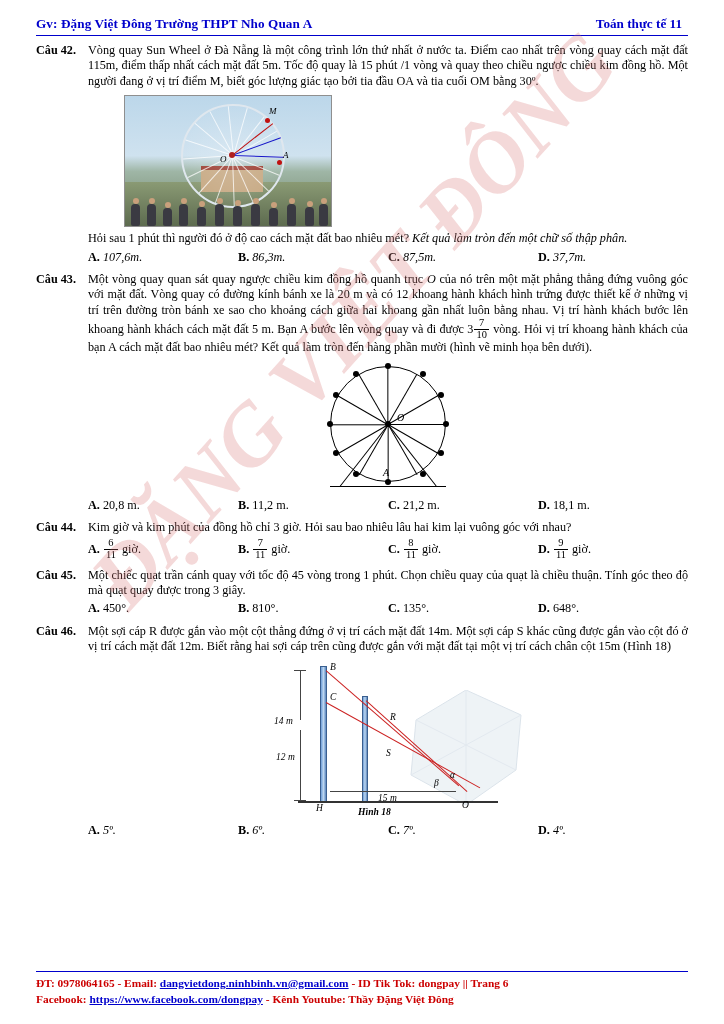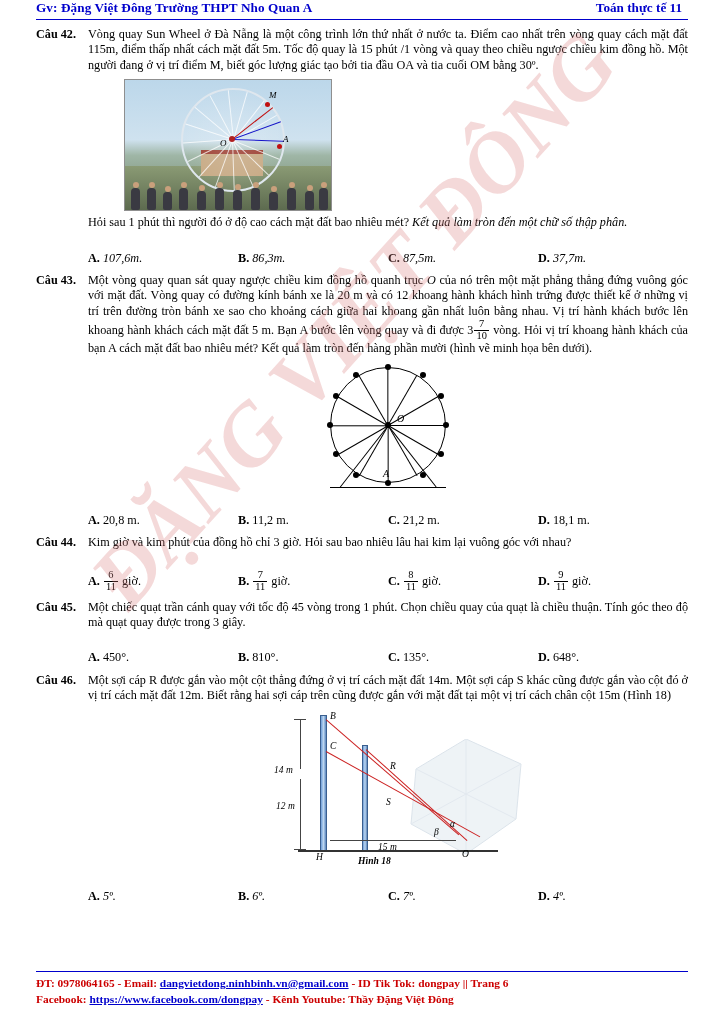--- a/index.html
+++ b/index.html
@@ -12,38 +12,38 @@
     color:#000;
     position:relative;
     overflow:hidden;
   }
   .page { position:relative; width:724px; height:1024px; padding:0 36px; }
 
   
   .hdr {
     display:flex; justify-content:space-between; align-items:baseline;
     color:#0000cc; font-weight:bold; font-size:13.2px;
-    padding-top:0;
+    padding-top:16px;
   }
   .hdr .left { letter-spacing:0.1px; }
   .hdr .right { padding-right:6px; }
   .hdr-rule { border-bottom:1.6px solid #0000cc; margin-top:3px; }
 
   
   .q { display:flex; margin-top:7px; }
   .q-label { width:52px; flex:0 0 52px; font-weight:bold; font-size:12.2px; }
   .q-body { flex:1 1 auto; text-align:justify; line-height:1.26; }
   .q-body p { margin:0; }
 
   .ital { font-style:italic; }
   .bold { font-weight:normal; }
 
   
   .ans {
-    display:flex; margin-top:20px;justify-content:center;
+    display:flex; margin-top:3px;justify-content:center;
   }
   .ans > div { width:25%; }
   .ans .lbl { font-weight:bold; }
 
   
   .frac {
     display:inline-block; vertical-align:-0.48em;
     text-align:center; font-size:10.4px; line-height:1.02;
     margin:0 1px;
   }

